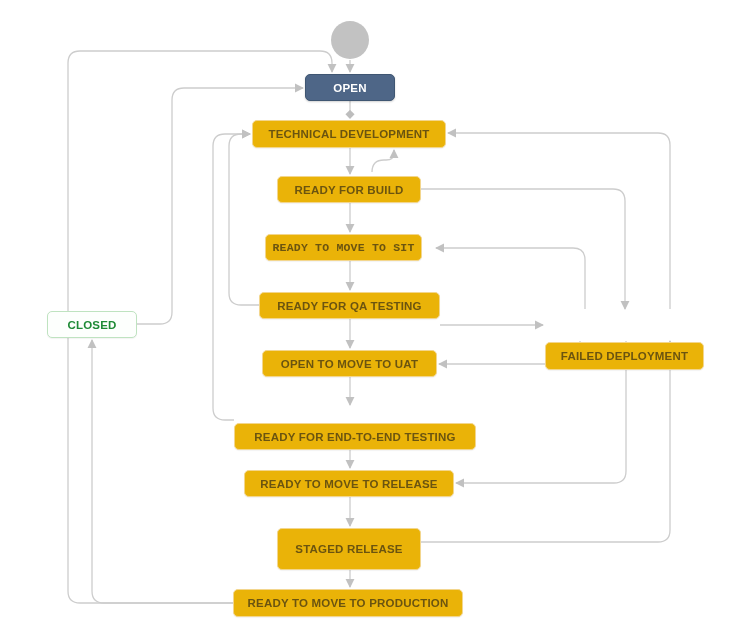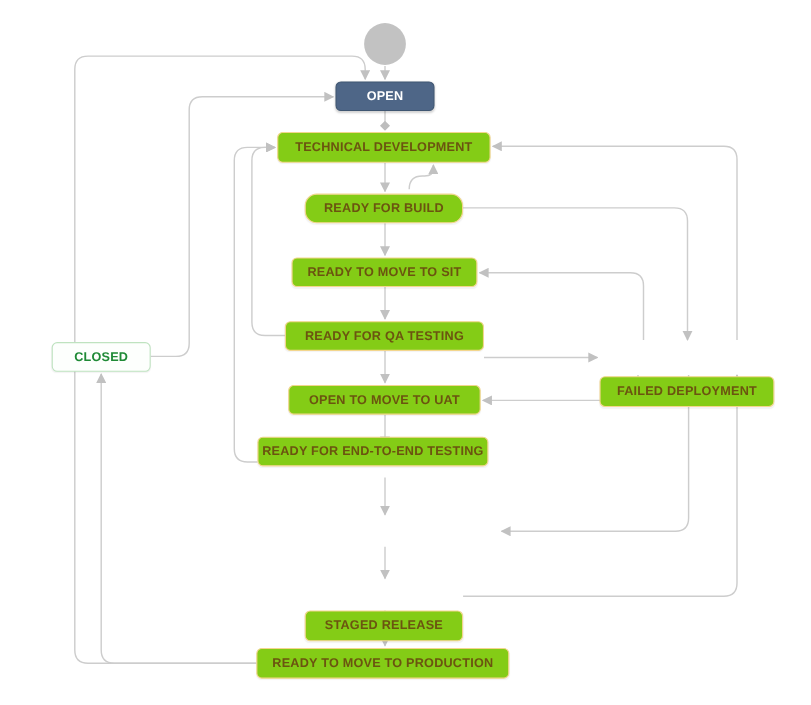--- a/index.html
+++ b/index.html
@@ -31,21 +31,21 @@
     box-sizing: border-box;
     display: flex;
     align-items: center;
     justify-content: center;
     border-radius: 5px;
     letter-spacing: 0.2px;
     white-space: nowrap;
     z-index: 5;
   }
   .node-task {
-    background: #84cc16;
+    background: #eab308;
     border: 1px solid #f3d68d;
     color: #6b5410;
     font-size: 11.5px;
     font-weight: 700;
     box-shadow: 0 1px 1px rgba(0,0,0,0.05);
   }
   .node-open {
     background: #4e6687;
     border: 1px solid #3f5672;
     color: #ffffff;
@@ -139,42 +139,45 @@
   <div class="start-node" style="left:331px; top:21px; width:38px; height:38px;"></div>
 
   <div class="node node-open" style="left:305px; top:74px; width:90px; height:27px;">
     <span>OPEN</span>
   </div>
 
   <div class="node node-task" style="left:252px; top:120px; width:194px; height:28px;">
     <span>TECHNICAL DEVELOPMENT</span>
   </div>
 
-  <div class="node node-task" style="left:277px; top:176px; width:144px; height:27px;border-radius:11px;">
+  <div class="node node-task" style="left:277px; top:176px; width:144px; height:27px;">
     <span>READY FOR BUILD</span>
   </div>
 
-  <div class="node node-task" style="left:265px; top:234px; width:169px; height:27px;">
+  <div class="node node-task" style="left:265px; top:234px; width:157px; height:27px;font-family:Liberation Mono, monospace;">
     <span>READY TO MOVE TO SIT</span>
   </div>
 
   <div class="node node-task" style="left:259px; top:292px; width:181px; height:27px;">
     <span>READY FOR QA TESTING</span>
   </div>
 
   <div class="node node-task" style="left:262px; top:350px; width:175px; height:27px;">
     <span>OPEN TO MOVE TO UAT</span>
   </div>
 
-  <div class="node node-task" style="left:234px; top:397px; width:210px; height:27px;text-align:right;">
+  <div class="node node-task" style="left:234px; top:423px; width:242px; height:27px;text-align:right;">
     <span>READY FOR END-TO-END TESTING</span>
   </div>
 
+  <div class="node node-task" style="left:244px; top:470px; width:210px; height:27px;">
+    <span>READY TO MOVE TO RELEASE</span>
+  </div>
 
-  <div class="node node-task" style="left:277px; top:555px; width:144px; height:28px;">
+  <div class="node node-task" style="left:277px; top:528px; width:144px; height:42px;">
     <span>STAGED RELEASE</span>
   </div>
 
   <div class="node node-task" style="left:233px; top:589px; width:230px; height:28px;justify-content:center;">
     <span>READY TO MOVE TO PRODUCTION</span>
   </div>
 
   <div class="node node-closed" style="left:47px; top:311px; width:90px; height:27px;">
     <span>CLOSED</span>
   </div>

